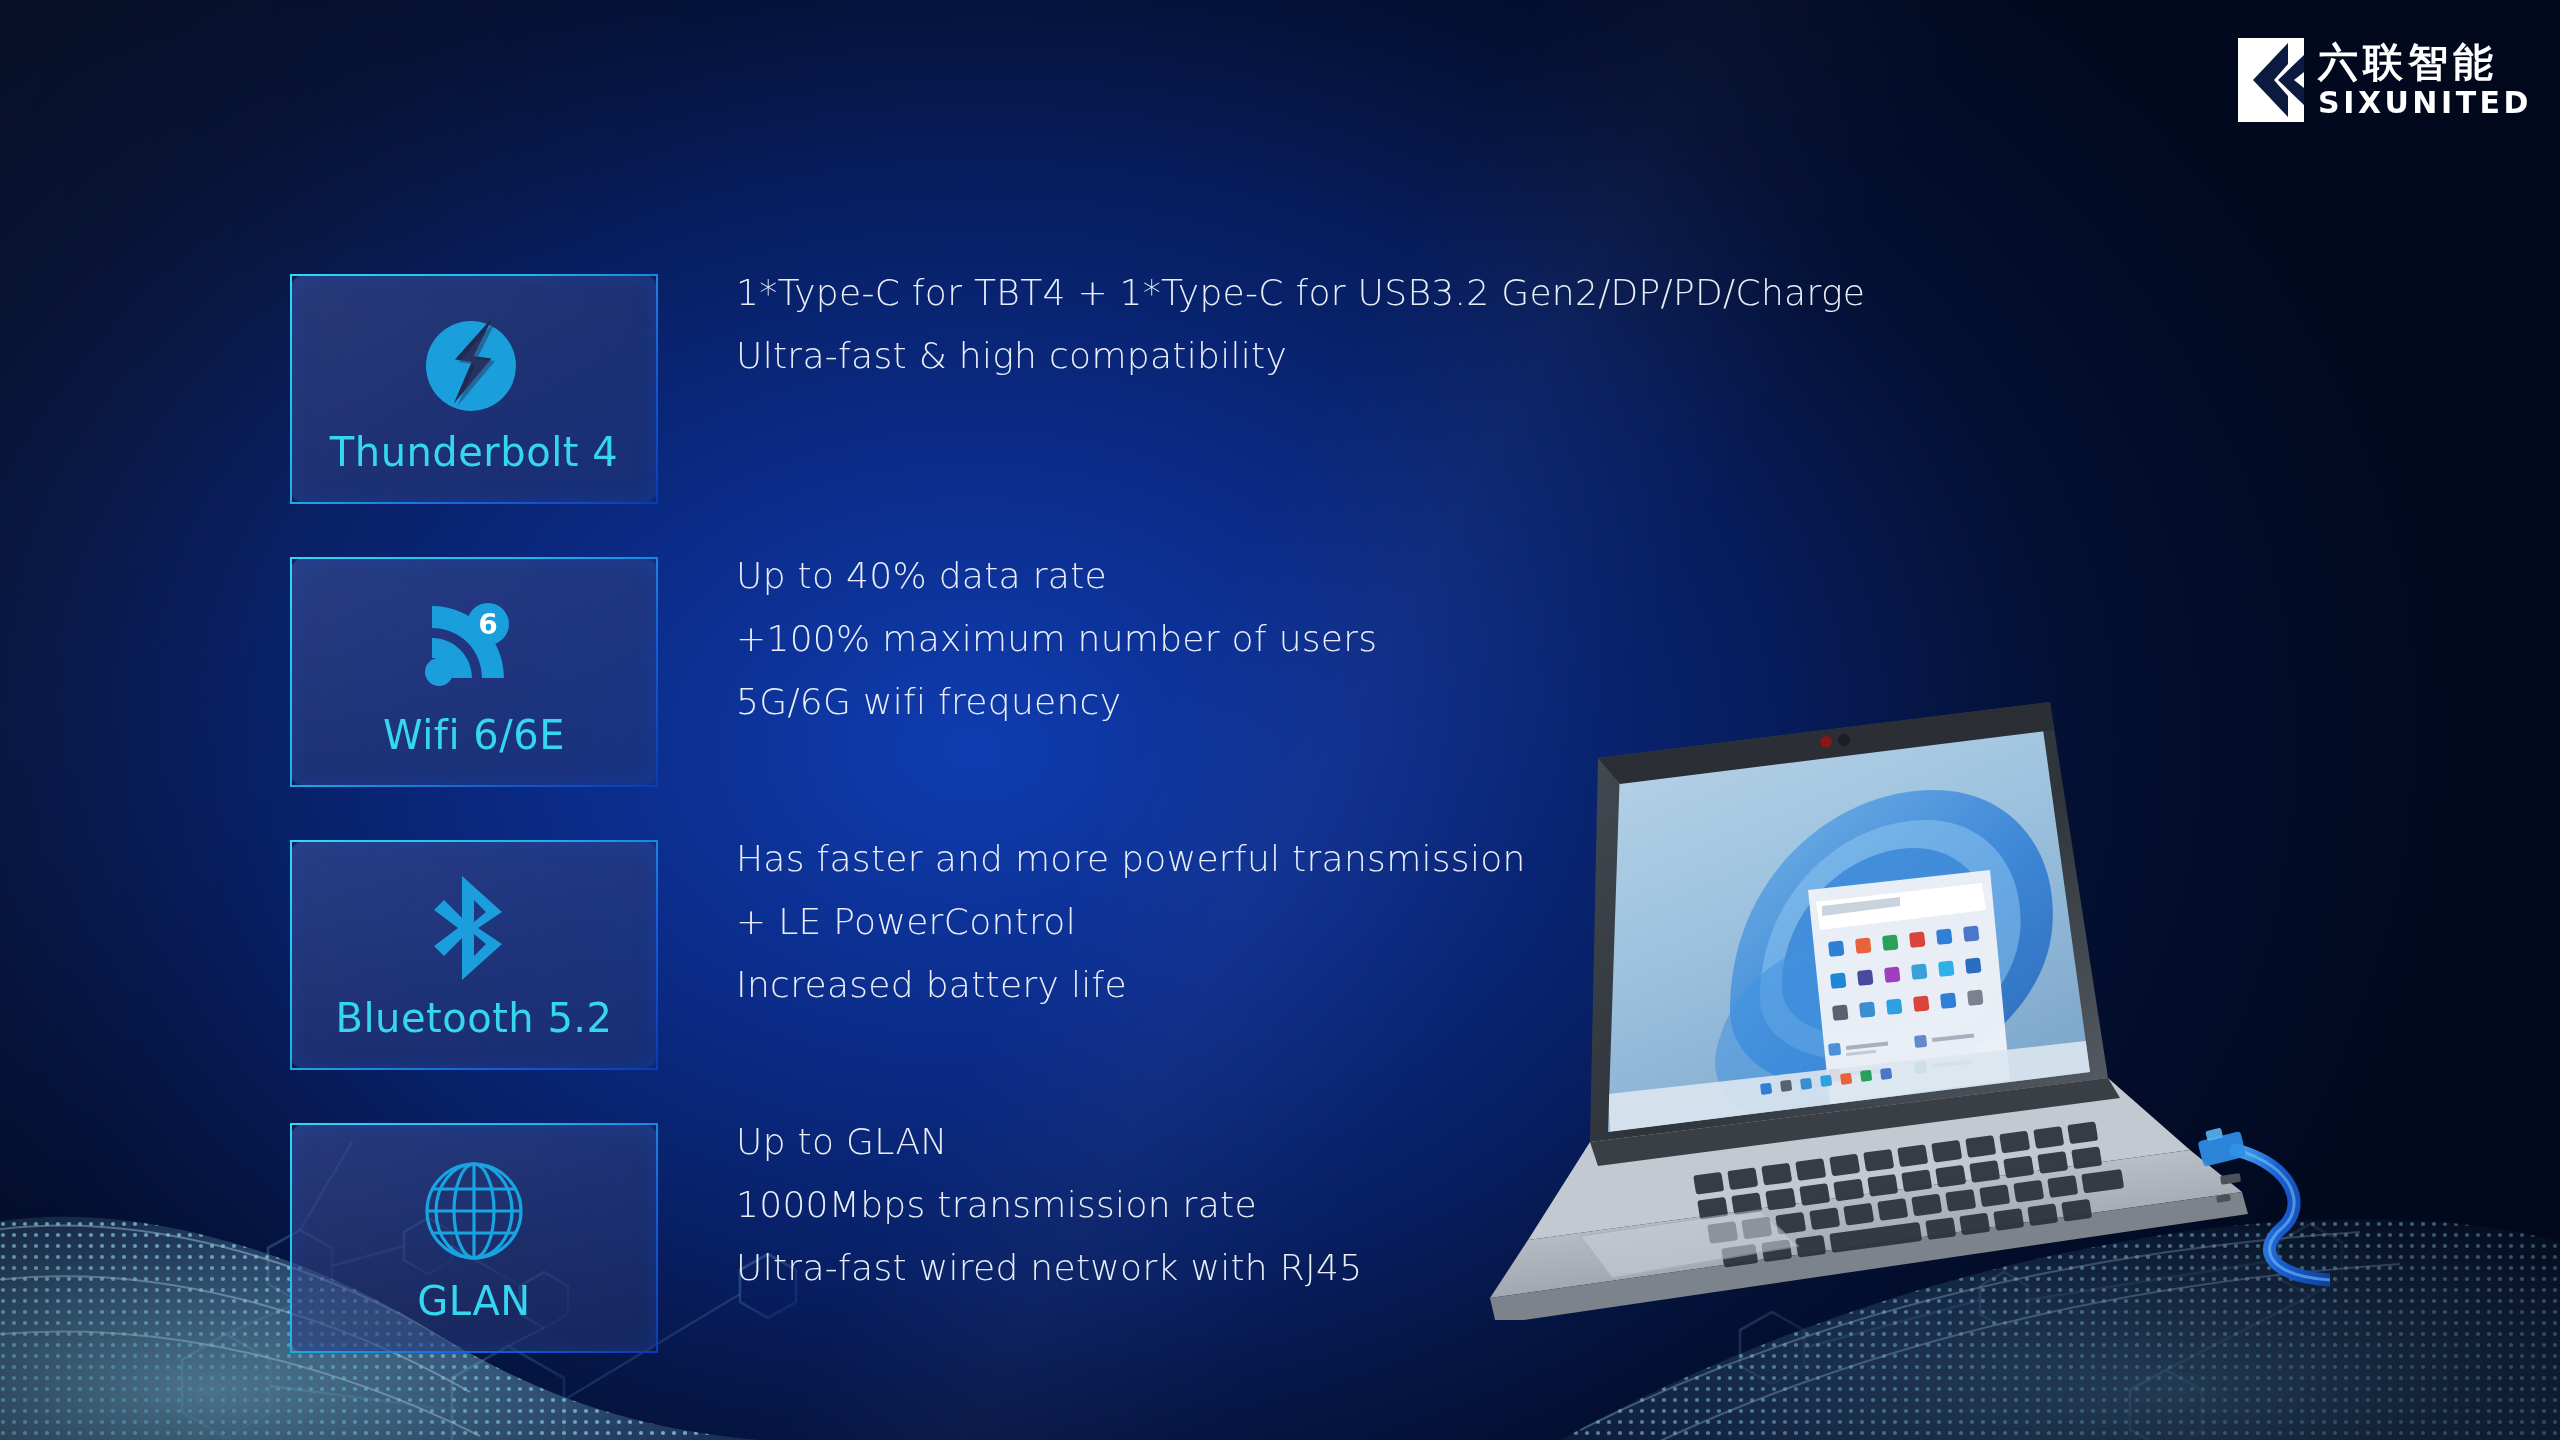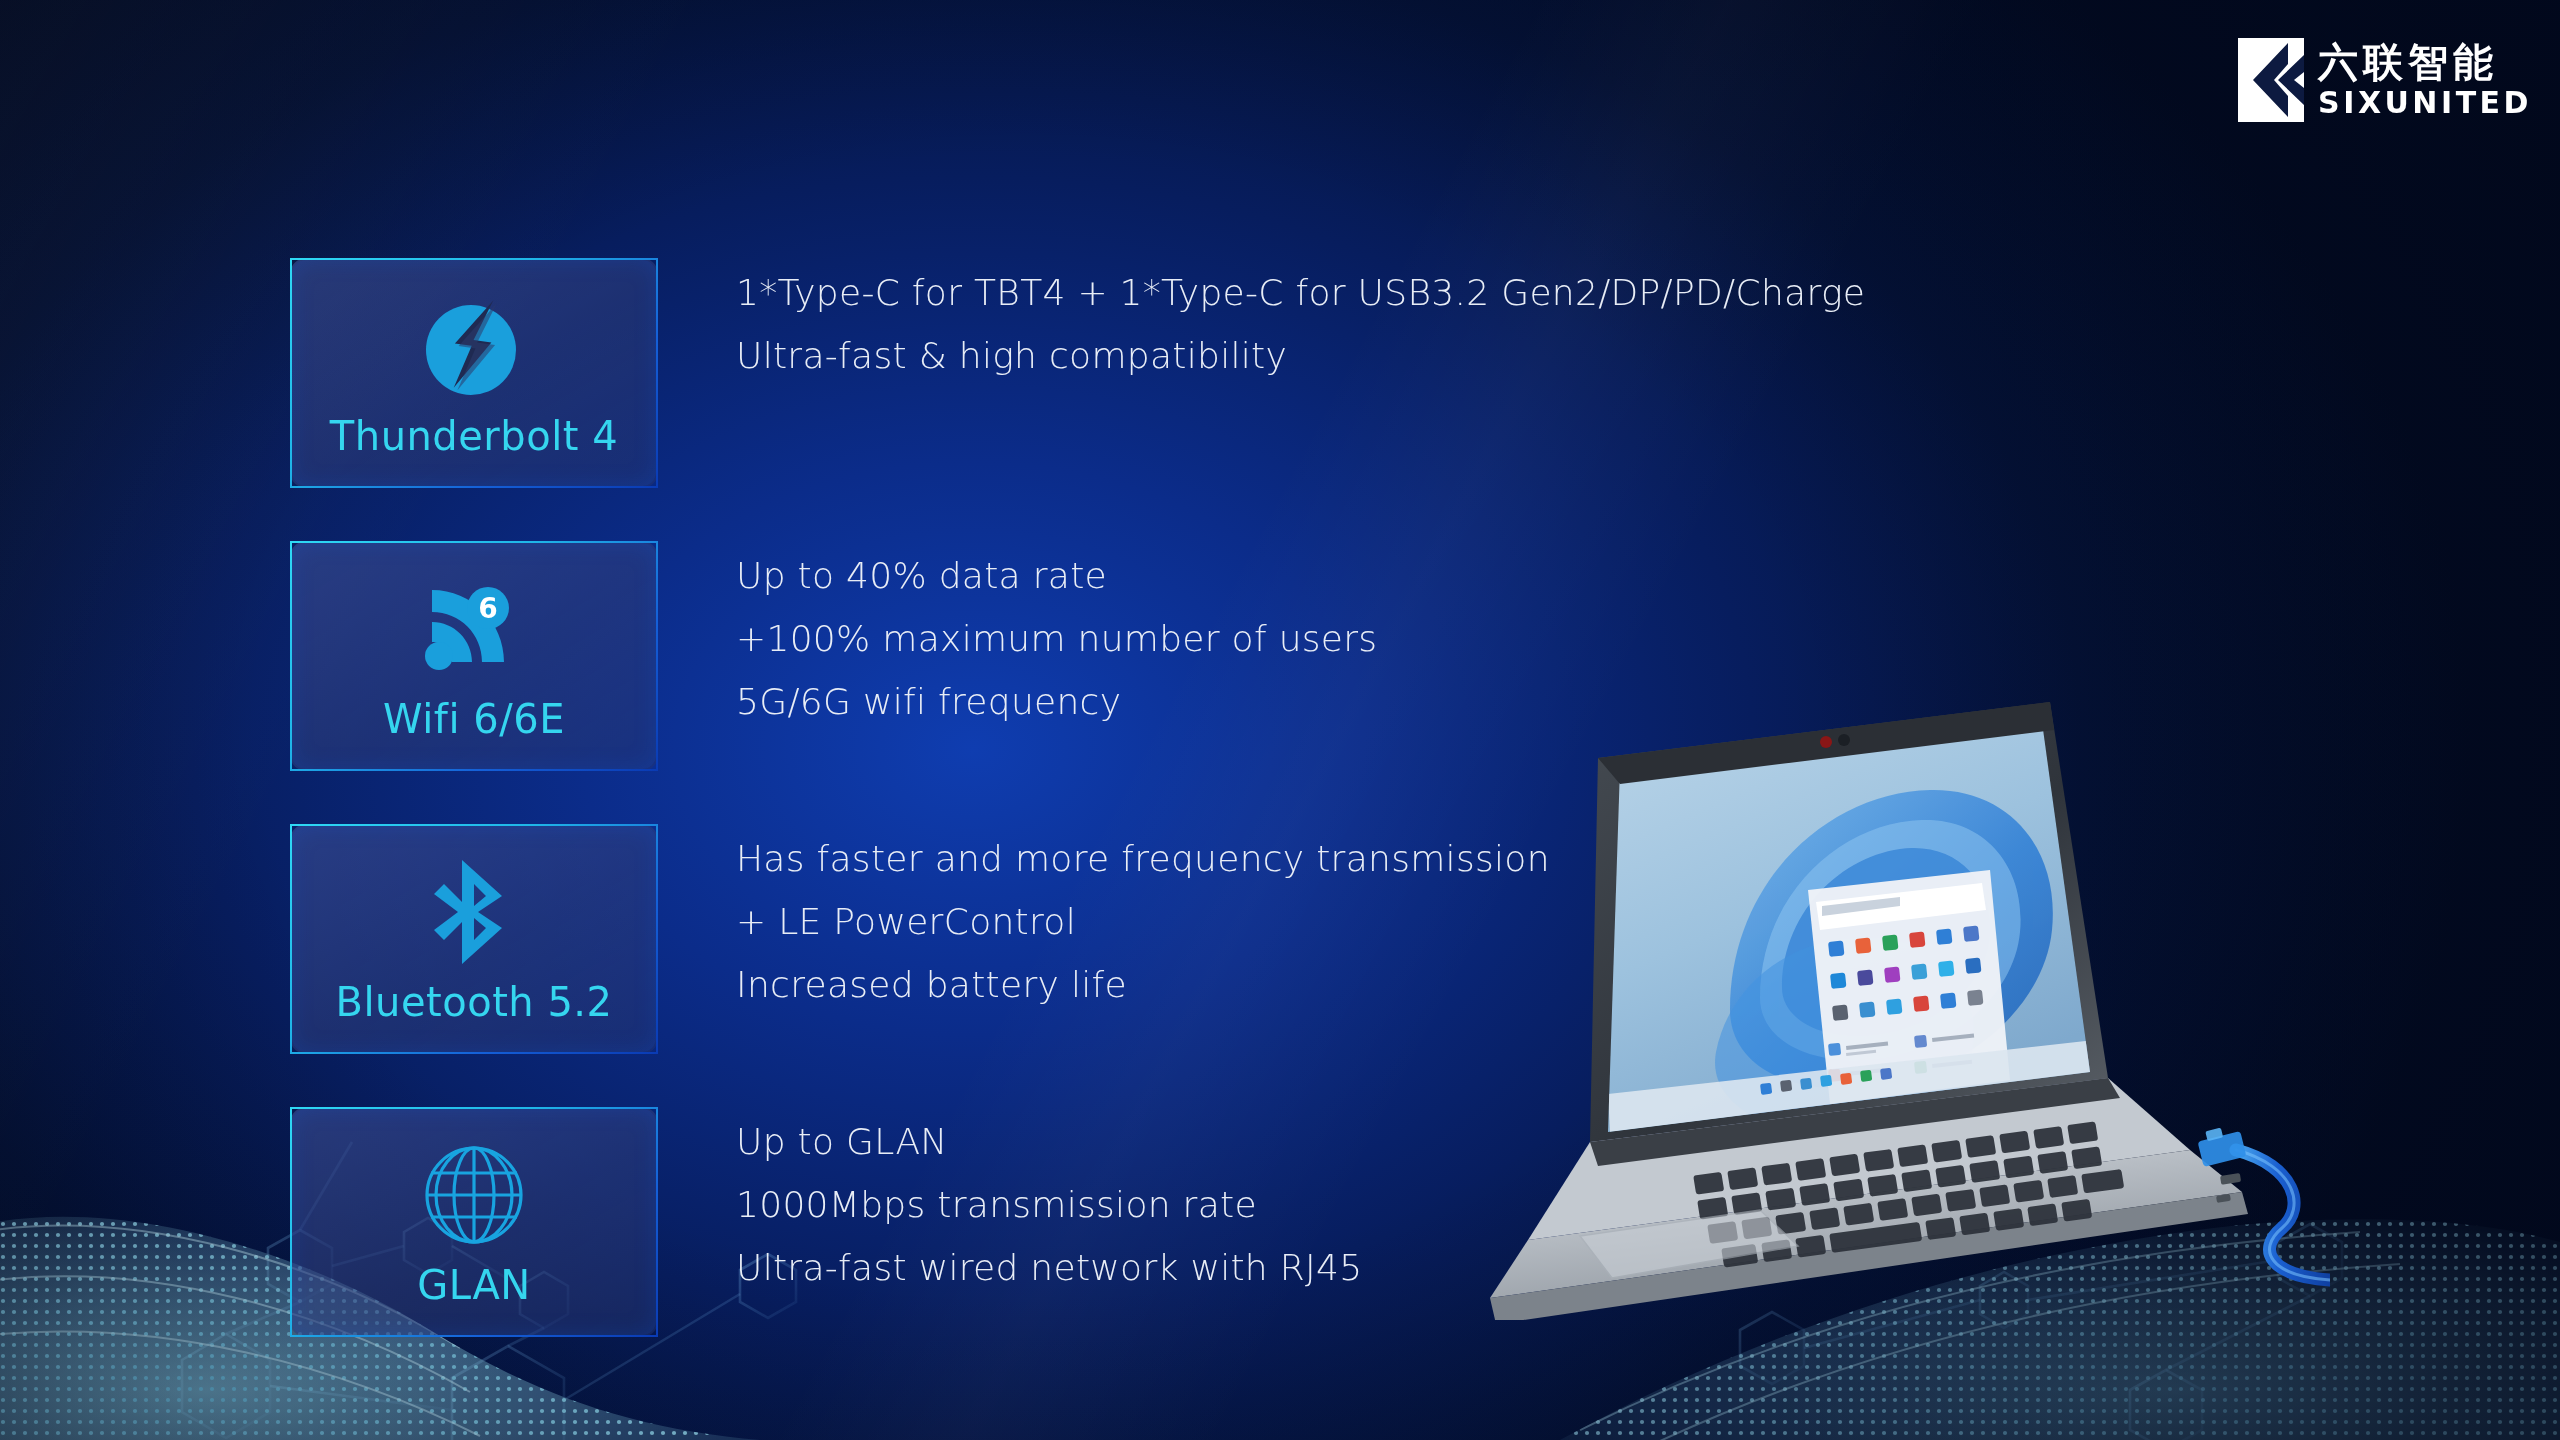--- a/index.html
+++ b/index.html
@@ -49,21 +49,21 @@
     color:#ffffff; font-size:30px; font-weight:700;
     letter-spacing:3.5px; margin-top:6px;
     font-family:"DejaVu Sans", sans-serif;
   }
 
   
   .rows { position:absolute; left:290px; top:258px; }
   .row { position:relative; height:226px; margin-bottom:57px; }
 
   .card {
-    position:absolute; left:0; top:0;
+    position:absolute; left:0; top:16px;
     width:364px; height:226px;
     border-radius:16px;
     background:linear-gradient(150deg, rgba(60,78,148,0.62) 0%, rgba(44,60,122,0.58) 55%, rgba(36,52,112,0.50) 100%);
     border:2.5px solid;
     border-image:linear-gradient(140deg,#2fd9f5 0%, #1fb6e8 38%, #1560d8 72%, #0a3bb4 100%) 1;
     box-shadow:0 0 22px rgba(20,90,220,0.22) inset;
     display:flex; flex-direction:column;
     align-items:center; justify-content:center;
   }
   .card-icon { height:118px; display:flex; align-items:center; justify-content:center; }
@@ -222,21 +222,21 @@
       <div class="card">
         <div class="card-icon">
           <svg width="92" height="112" viewBox="0 0 92 112">
             <path d="M34 4 L34 46 L16 28 L6 38 L30 56 L6 74 L16 84 L34 66 L34 108 L74 72 L50 56 L74 40 Z
                      M46 28 L58 40 L46 50 Z M46 62 L58 72 L46 84 Z" fill="#1a9fdc" fill-rule="evenodd"></path>
           </svg>
         </div>
         <div class="card-label">Bluetooth 5.2</div>
       </div>
       <div class="lines">
-        <div class="line">Has faster and more frequency transmission</div>
+        <div class="line">Has faster and more powerful transmission</div>
         <div class="line">+ LE PowerControl</div>
         <div class="line">Increased battery life</div>
       </div>
     </div>
 
     <div class="row">
       <div class="card">
         <div class="card-icon">
           <svg width="108" height="108" viewBox="0 0 108 108">
             <g stroke="#18a4e0" fill="none" stroke-width="3.2">

